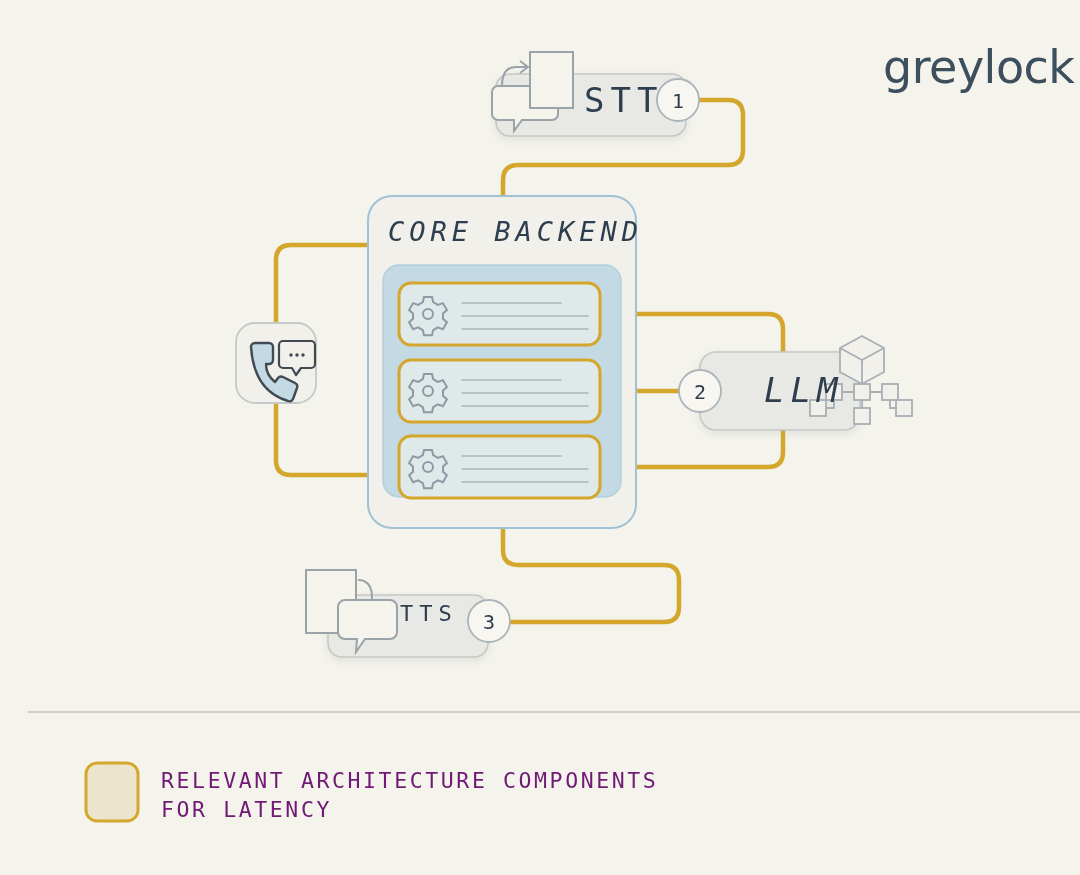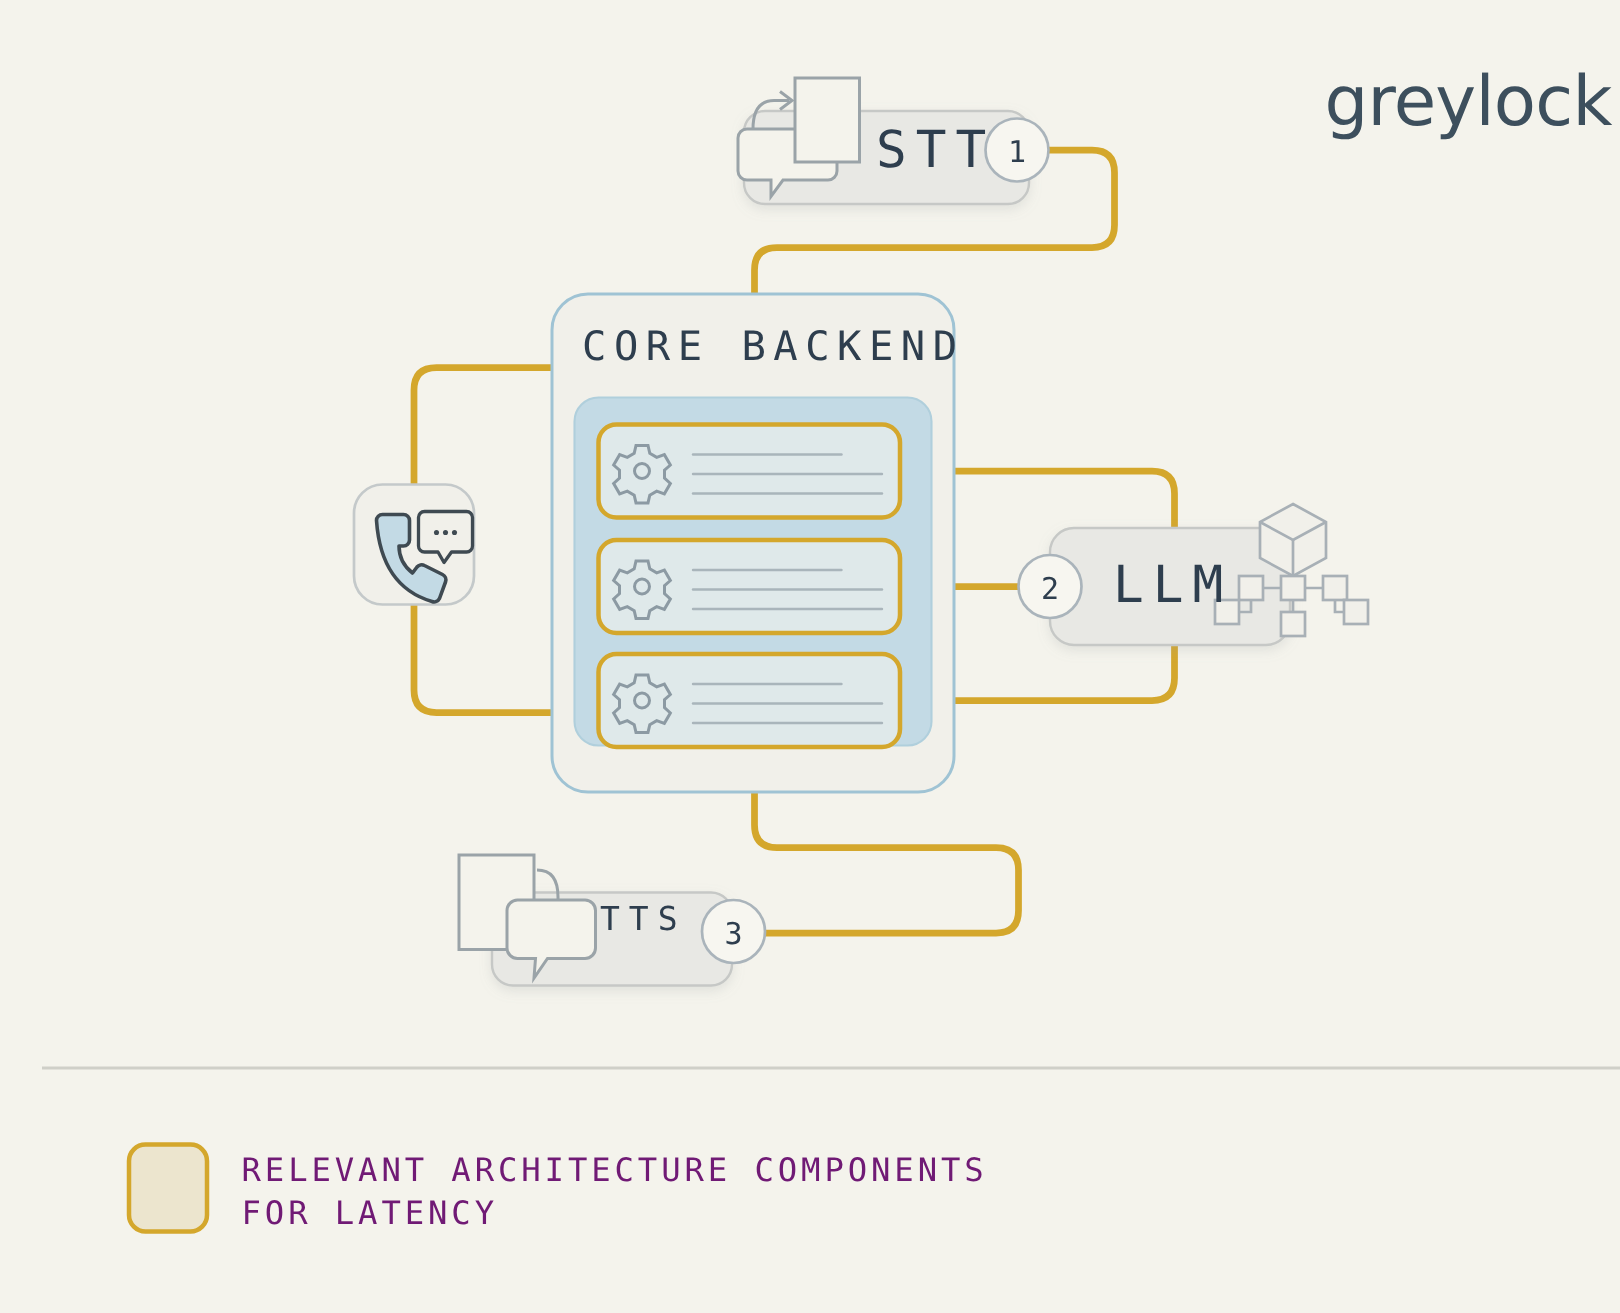--- a/index.html
+++ b/index.html
@@ -34,22 +34,22 @@
     left: 855px;
     top: 40px;
     font-family: "DejaVu Sans", sans-serif;
     font-size: 46px;
     letter-spacing: -0.5px;
     color: #3d4f5d;
     font-weight: 400;
   }
   #stt-label  { left: 556px; top: 80px;  font-size: 34px; letter-spacing: 6px; text-align: center; }
   #tts-label  { left: 372px; top: 601px; font-size: 22px; letter-spacing: 6px; }
-  #llm-label  { left: 714px; top: 370px; font-size: 34px; letter-spacing: 6px; }
-  #core-label { left: 360px; top: 216px; font-size: 27px; letter-spacing: 5px; }
+  #llm-label  { left: 736px; top: 370px; font-size: 34px; letter-spacing: 6px; font-style: italic; }
+  #core-label { left: 360px; top: 216px; font-size: 27px; letter-spacing: 5px; font-style: italic; }
   #legend-text {
     position: absolute;
     left: 133px;
     top: 766px;
     font-size: 21.5px;
     letter-spacing: 2.6px;
     line-height: 29px;
     color: #701a75;
     font-family: "DejaVu Sans Mono", monospace;
     white-space: pre-line;

